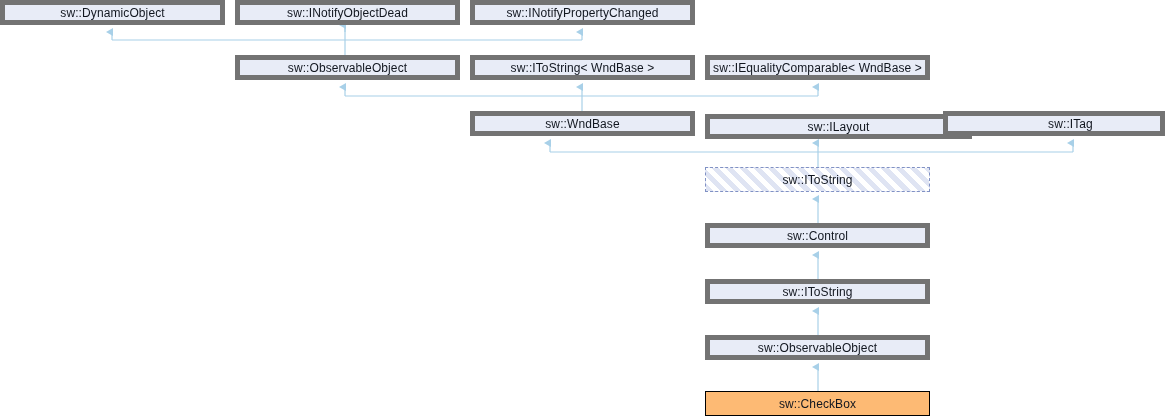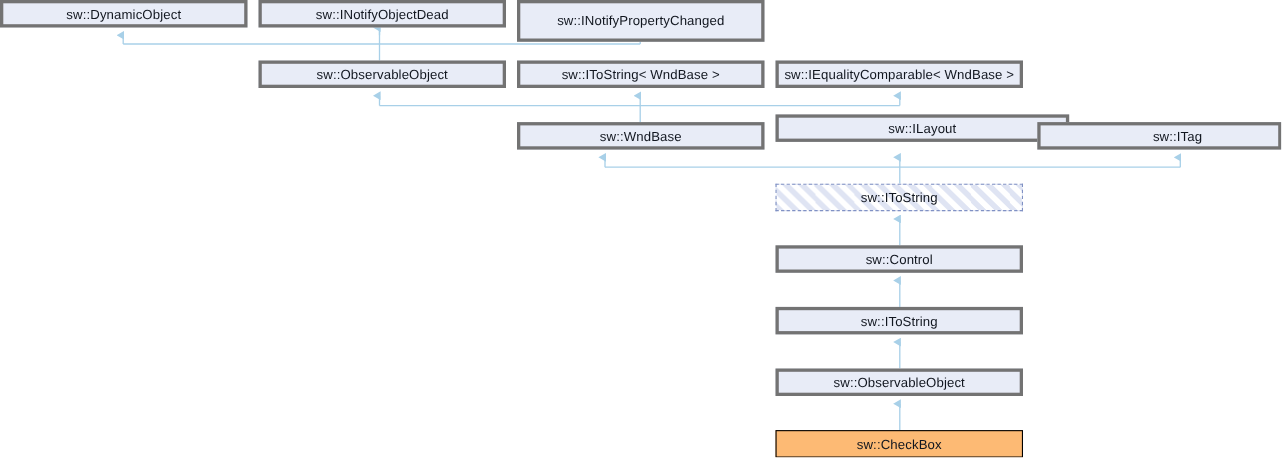--- a/index.html
+++ b/index.html
@@ -37,21 +37,21 @@
     letter-spacing: 0.1px;
   }
   .node-label {
     position: relative;
     z-index: 2;
     padding: 0 6px;
   }
   
   .node.kind-normal {
     background: #e8ecf7;
-    border: 3px solid #737373;
+    border: 5px solid #737373;
   }
   
   .node.kind-abstract {
     background-color: #ffffff;
     border: 1px dashed #8091c4;
     background-image: repeating-linear-gradient(
       45deg,
       #dfe4f3 0px,
       #dfe4f3 5px,
       #ffffff 5px,
@@ -102,36 +102,36 @@
       <path d="M818,391 L818,367" marker-end="url(#arrowhead)"></path>
     </g>
   </svg>
 
   <div class="node kind-normal" style="left: 0px; top: 0px; width: 225px; height: 25px;">
       <span class="node-label">sw::DynamicObject</span>
     </div>
   <div class="node kind-normal" style="left: 235px; top: 0px; width: 225px; height: 25px;">
       <span class="node-label">sw::INotifyObjectDead</span>
     </div>
-  <div class="node kind-normal" style="left: 470px; top: 0px; width: 225px; height: 38px;">
+  <div class="node kind-normal" style="left: 470px; top: 0px; width: 225px; height: 25px;">
       <span class="node-label">sw::INotifyPropertyChanged</span>
     </div>
   <div class="node kind-normal" style="left: 235px; top: 55px; width: 225px; height: 25px;">
       <span class="node-label">sw::ObservableObject</span>
     </div>
   <div class="node kind-normal" style="left: 470px; top: 55px; width: 225px; height: 25px;">
       <span class="node-label">sw::IToString&lt; WndBase &gt;</span>
     </div>
   <div class="node kind-normal" style="left: 705px; top: 55px; width: 225px; height: 25px;">
       <span class="node-label">sw::IEqualityComparable&lt; WndBase &gt;</span>
     </div>
   <div class="node kind-normal" style="left: 470px; top: 111px; width: 225px; height: 25px;">
       <span class="node-label">sw::WndBase</span>
     </div>
-  <div class="node kind-normal" style="left: 705px; top: 104px; width: 267px; height: 25px;">
+  <div class="node kind-normal" style="left: 705px; top: 114px; width: 267px; height: 25px;">
       <span class="node-label">sw::ILayout</span>
     </div>
   <div class="node kind-normal" style="left: 943px; top: 111px; width: 222px; height: 25px; padding-left: 33px;">
       <span class="node-label">sw::ITag</span>
     </div>
   <div class="node kind-abstract" style="left: 705px; top: 167px; width: 225px; height: 25px;">
       <span class="node-label">sw::IToString</span>
     </div>
   <div class="node kind-normal" style="left: 705px; top: 223px; width: 225px; height: 25px;">
       <span class="node-label">sw::Control</span>

